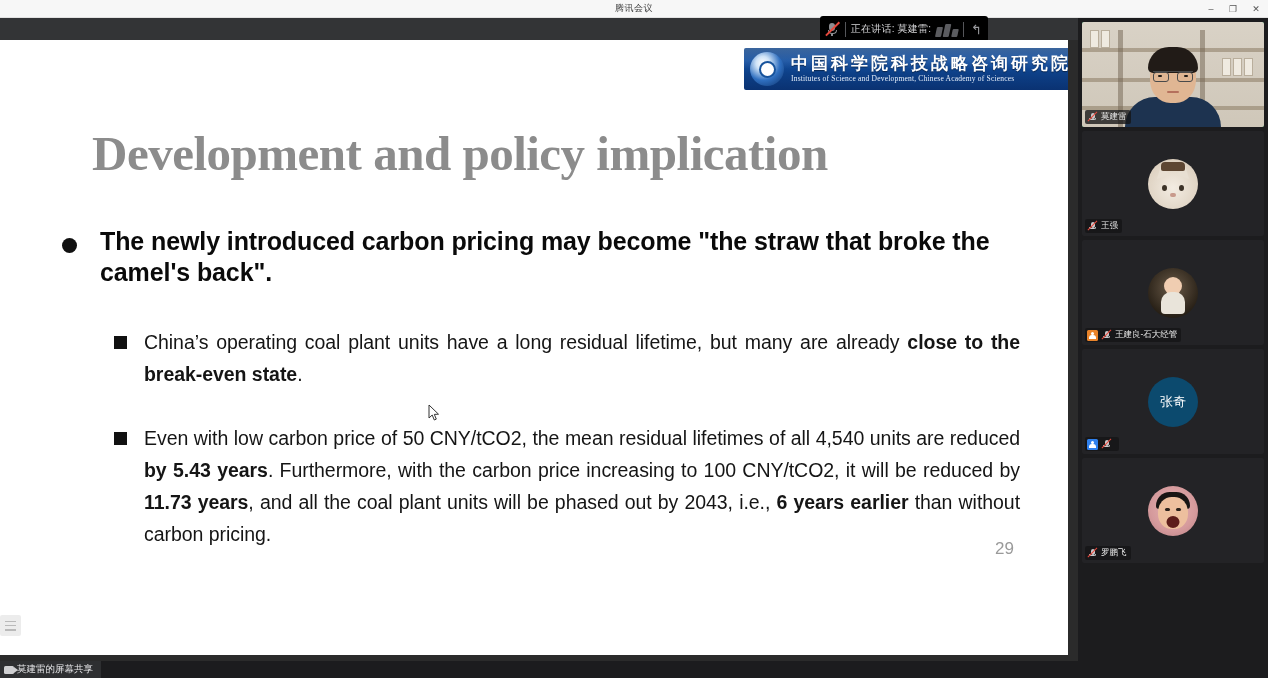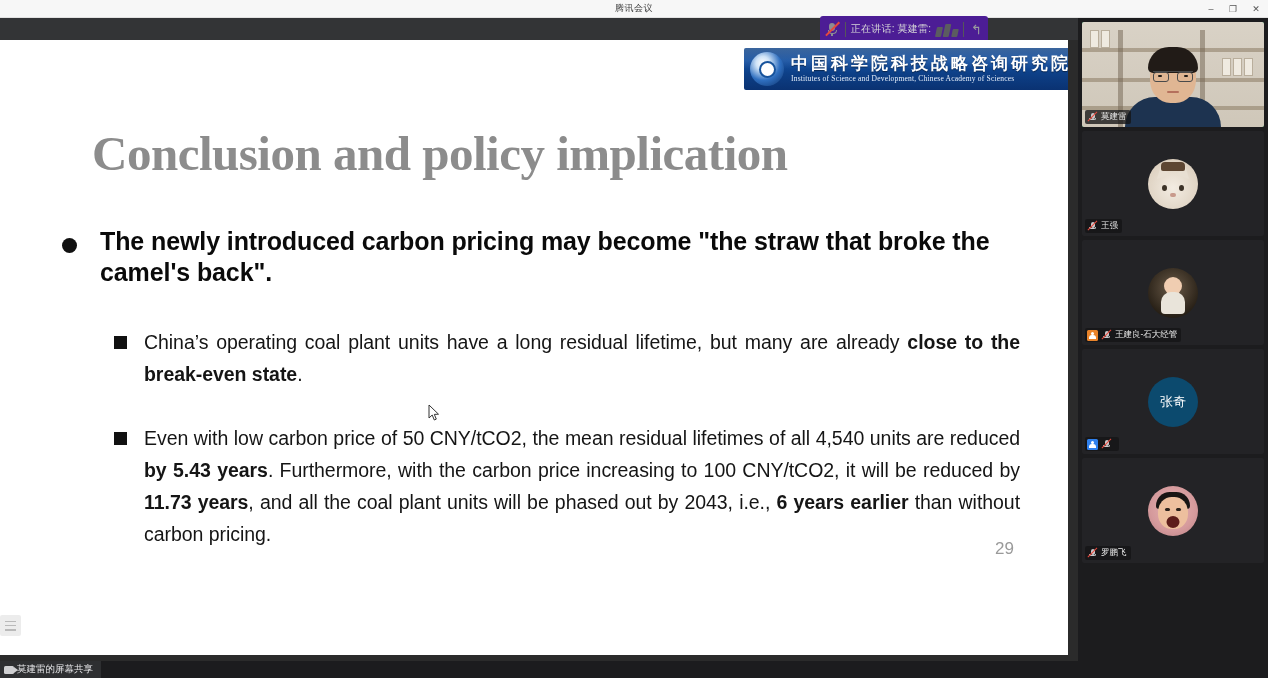--- a/index.html
+++ b/index.html
@@ -30,21 +30,21 @@
 
   
   .topstrip{
     position:absolute; left:0; top:18px; width:1078px; height:22px;
     background:#333436;
   }
 
   
   .speakbar{
     position:absolute; left:820px; top:16px; width:168px; height:26px;
-    background:#4c1d95; border-radius:3px;
+    background:#000000; border-radius:3px;
     display:flex; align-items:center; gap:5px; padding:0 4px;text-align:center;
   }
   .speakbar .sep{
     width:1px; height:15px; background:#55565a;
   }
   .mic-muted{
     position:relative; width:16px; height:16px; flex:0 0 16px;
   }
   .mic-muted .body{
     position:absolute; left:5px; top:2px; width:6px; height:8px;
@@ -330,21 +330,21 @@
     <div class="logo-banner">
       <div class="logo-mark">
           <div class="inner"></div>
         </div>
       <div class="logo-text">
         <div class="logo-cn">中国科学院科技战略咨询研究院</div>
         <div class="logo-en">Institutes of Science and Development, Chinese Academy of Sciences</div>
       </div>
     </div>
 
-    <div class="slide-title">Conclusion and policy implication</div>
+    <div class="slide-title">Development and policy implication</div>
 
     <div class="body-area">
 
       <div class="lvl1">
         <span class="dot"></span>
         <span><b>The newly introduced carbon pricing may become "the straw that broke the camel's back".</b></span>
       </div>
 
       <div class="lvl2-wrap">
         <div class="lvl2">

